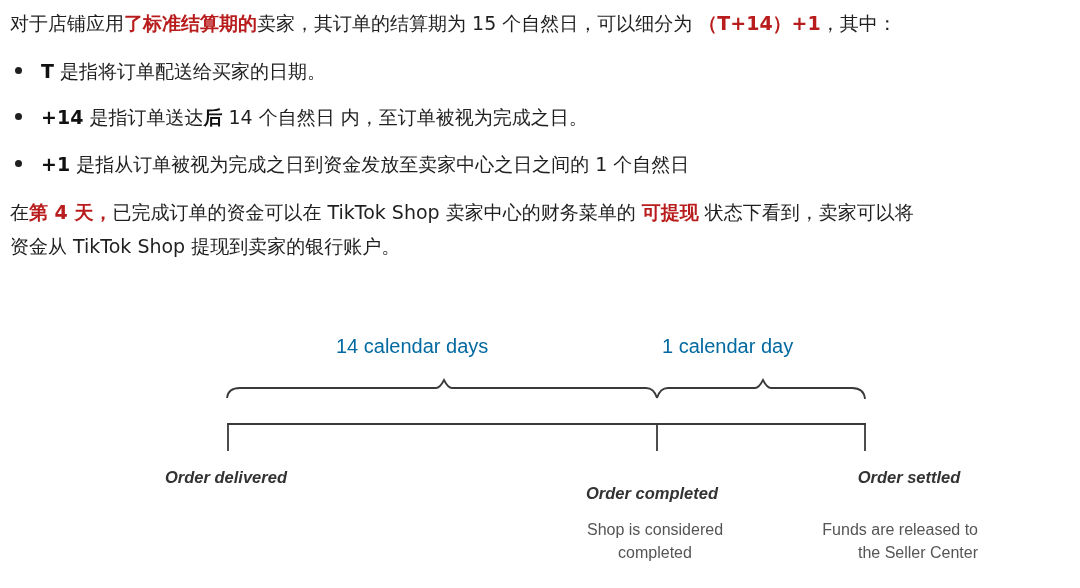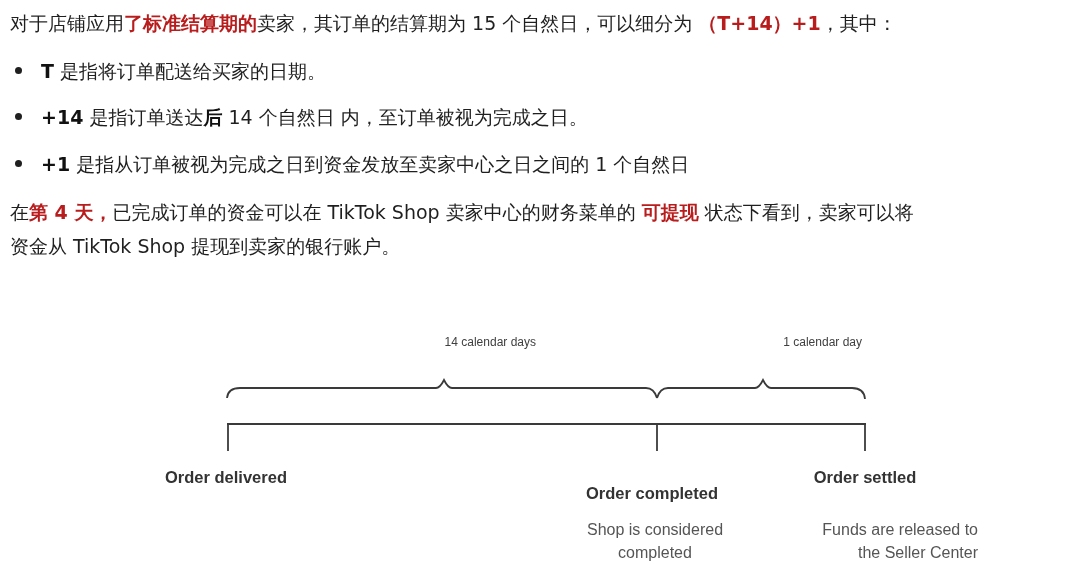--- a/index.html
+++ b/index.html
@@ -23,25 +23,25 @@
     display: inline-block; width: 7px; height: 7px; border-radius: 50%;
     background: #1f1f1f; margin-left: 5px; margin-right: 19px; vertical-align: middle;
     position: relative; top: -2px;
   }
   .li b { font-weight: 700; color: #111; }
 
   .diagram { position: absolute; left: 0; top: 300px; width: 1080px; height: 288px; }
   .diagram svg { position: absolute; left: 0; top: 0; }
   .dlabel {
     position: absolute; font-family: "Liberation Sans", "DejaVu Sans", sans-serif;
-    font-size: 12px; color: #404040; text-align: right; white-space: nowrap;
+    font-size: 20px; color: #0369a1; text-align: left; white-space: nowrap;
   }
   .dtitle {
     position: absolute; font-family: "Liberation Sans", "DejaVu Sans", sans-serif;
-    font-size: 16.5px; font-weight: 700; color: #333; text-align: center; white-space: nowrap;
+    font-size: 16.5px; font-weight: 700; color: #333; text-align: center; white-space: nowrap; font-style: italic;
   }
   .ddesc {
     position: absolute; font-family: "Liberation Sans", "DejaVu Sans", sans-serif;
     font-size: 16px; color: #555; text-align: center; line-height: 23px;
   }
 </style>
 </head>
 <body>
 
 <div class="doc">
@@ -68,21 +68,21 @@
       <line x1="228" y1="423" x2="228" y2="451" stroke="#3a3a3a" stroke-width="1.8"></line>
       <line x1="657" y1="423" x2="657" y2="451" stroke="#3a3a3a" stroke-width="1.8"></line>
       <line x1="865" y1="423" x2="865" y2="451" stroke="#3a3a3a" stroke-width="1.8"></line>
     </svg>
 
     <div class="dlabel" style="left:336px; top:35px; width:200px;">14 calendar days</div>
     <div class="dlabel" style="left:662px; top:35px; width:200px;">1 calendar day</div>
 
     <div class="dtitle" style="left:126px; top:168px; width:200px;">Order delivered</div>
     <div class="dtitle" style="left:552px; top:168px; width:200px;margin-top:16px;">Order completed</div>
-    <div class="dtitle" style="left:765px; top:168px; width:200px;">Order settled</div>
+    <div class="dtitle" style="left:809px; top:168px; width:200px;">Order settled</div>
 
     <div class="ddesc" style="left:545px; top:218px; width:220px;">
       <div>Shop is considered</div>
       <div>completed</div>
     </div>
     <div class="ddesc" style="left:753px; top:218px; width:225px;text-align:right;">
       <div>Funds are released to</div>
       <div>the Seller Center</div>
     </div>
   </div>

